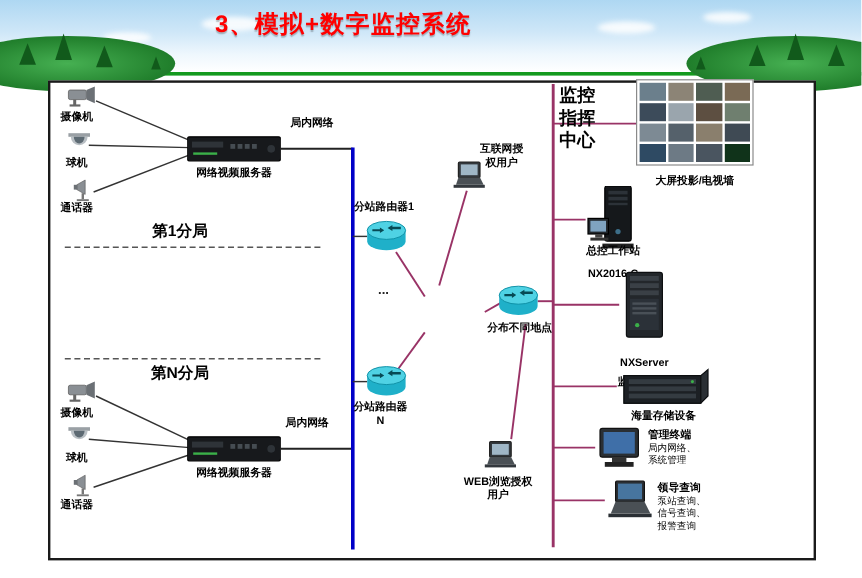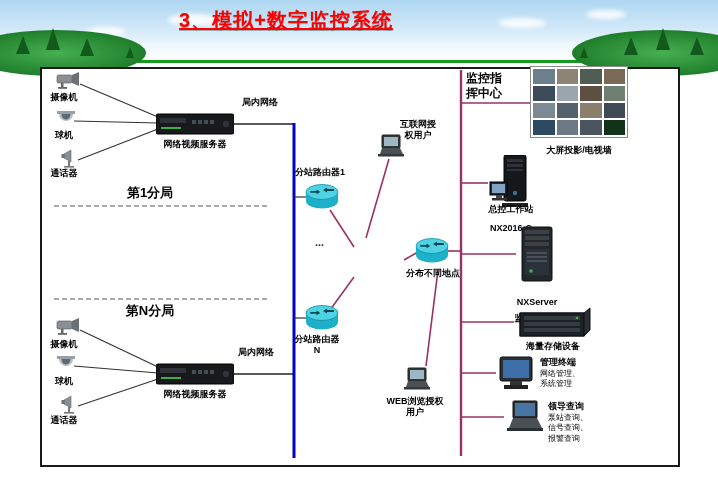--- a/index.html
+++ b/index.html
@@ -12,21 +12,21 @@
     border-bottom:3px solid #149a1e;}
   .cloud-blob{position:absolute;background:#fff;border-radius:50%;filter:blur(2px);opacity:.85;}
   .hill{position:absolute;bottom:-16px;width:180px;height:46px;border-radius:50%;
     background:radial-gradient(ellipse at center,#46b052 0%,#1d7a28 75%);}
   .hill.left{left:-34px;} .hill.right{right:-34px;}
   .pine{position:absolute;width:0;height:0;border-left:7px solid transparent;
     border-right:7px solid transparent;border-bottom:18px solid #115a1b;}
   .pine.small{border-left-width:4px;border-right-width:4px;border-bottom-width:11px;}
   .slide-title{position:absolute;left:0;top:7px;width:572px;text-align:center;
     font-size:20px;font-weight:bold;color:#ff0000;letter-spacing:1px;
-    text-shadow:0 1px 1px rgba(0,0,0,.25);text-decoration:underline;}
+    text-shadow:0 1px 1px rgba(0,0,0,.25);}
 
   
   .diagram-box{position:absolute;left:40px;top:67px;width:640px;height:400px;
     border:2px solid #1a1a1a;background:#fff;box-sizing:border-box;}
   svg.lines{position:absolute;left:0;top:0;pointer-events:none;}
   .ln-dev{stroke:#333;stroke-width:1.2;}
   .ln-lan{stroke:#222;stroke-width:1.6;}
   .ln-blue{stroke:#0000c8;stroke-width:3;}
   .ln-mar{stroke:#993366;stroke-width:1.6;}
   .ln-trunk{stroke:#993366;stroke-width:2.4;}
@@ -263,21 +263,21 @@
   <div class="icon" style="left:402px;top:366px;">
     <svg width="30" height="27" viewBox="0 0 30 27">
         <rect x="6" y="2" width="18" height="13" rx="1" fill="#33383d" stroke="#222"></rect>
         <rect x="8" y="4" width="14" height="9" fill="#9fb6c6"></rect>
         <path d="M4 21 L6 15 H24 L27 21 Z" fill="#4a5055"></path>
         <rect x="2" y="21" width="26" height="2.5" fill="#33383d"></rect>
       </svg>
   </div>
   <div class="label" style="left:386px;top:396px;width:58px;">WEB浏览授权用户</div>
 
-  <div class="label left" style="left:466px;top:71px;width:40px;font-size:12px;">监控指挥中心</div>
+  <div class="label left" style="left:466px;top:71px;width:40px;font-size:15px;">监控指挥中心</div>
 
   <div class="wall">
     <i></i>
       <i></i>
       <i></i>
       <i></i>
       <i></i>
       <i></i>
       <i></i>
       <i></i>
@@ -339,21 +339,21 @@
 
   <div class="icon" style="left:496px;top:355px;">
     <svg width="40" height="36" viewBox="0 0 40 36">
         <rect x="4" y="2" width="32" height="24" rx="2" fill="#2a2f34" stroke="#111"></rect>
         <rect x="7" y="5" width="26" height="18" fill="#3f6fa8"></rect>
         <rect x="14" y="26" width="12" height="4" fill="#333"></rect>
         <rect x="8" y="30" width="24" height="4" fill="#222"></rect>
       </svg>
   </div>
   <div class="label left" style="left:540px;top:357px;width:46px;">管理终端</div>
-  <div class="label left sub" style="left:540px;top:369px;width:46px;">网络管理、系统管理</div>
+  <div class="label left sub" style="left:540px;top:369px;width:46px;">局内网络、系统管理</div>
 
   <div class="icon" style="left:504px;top:399px;">
     <svg width="42" height="36" viewBox="0 0 42 36">
         <rect x="9" y="2" width="24" height="17" rx="1" fill="#2a2f34" stroke="#111"></rect>
         <rect x="11" y="4" width="20" height="13" fill="#47759f"></rect>
         <path d="M5 29 L9 19 H33 L38 29 Z" fill="#4a5055"></path>
         <rect x="3" y="29" width="36" height="3" fill="#2a2f34"></rect>
       </svg>
   </div>
   <div class="label left" style="left:548px;top:401px;width:44px;">领导查询</div>

